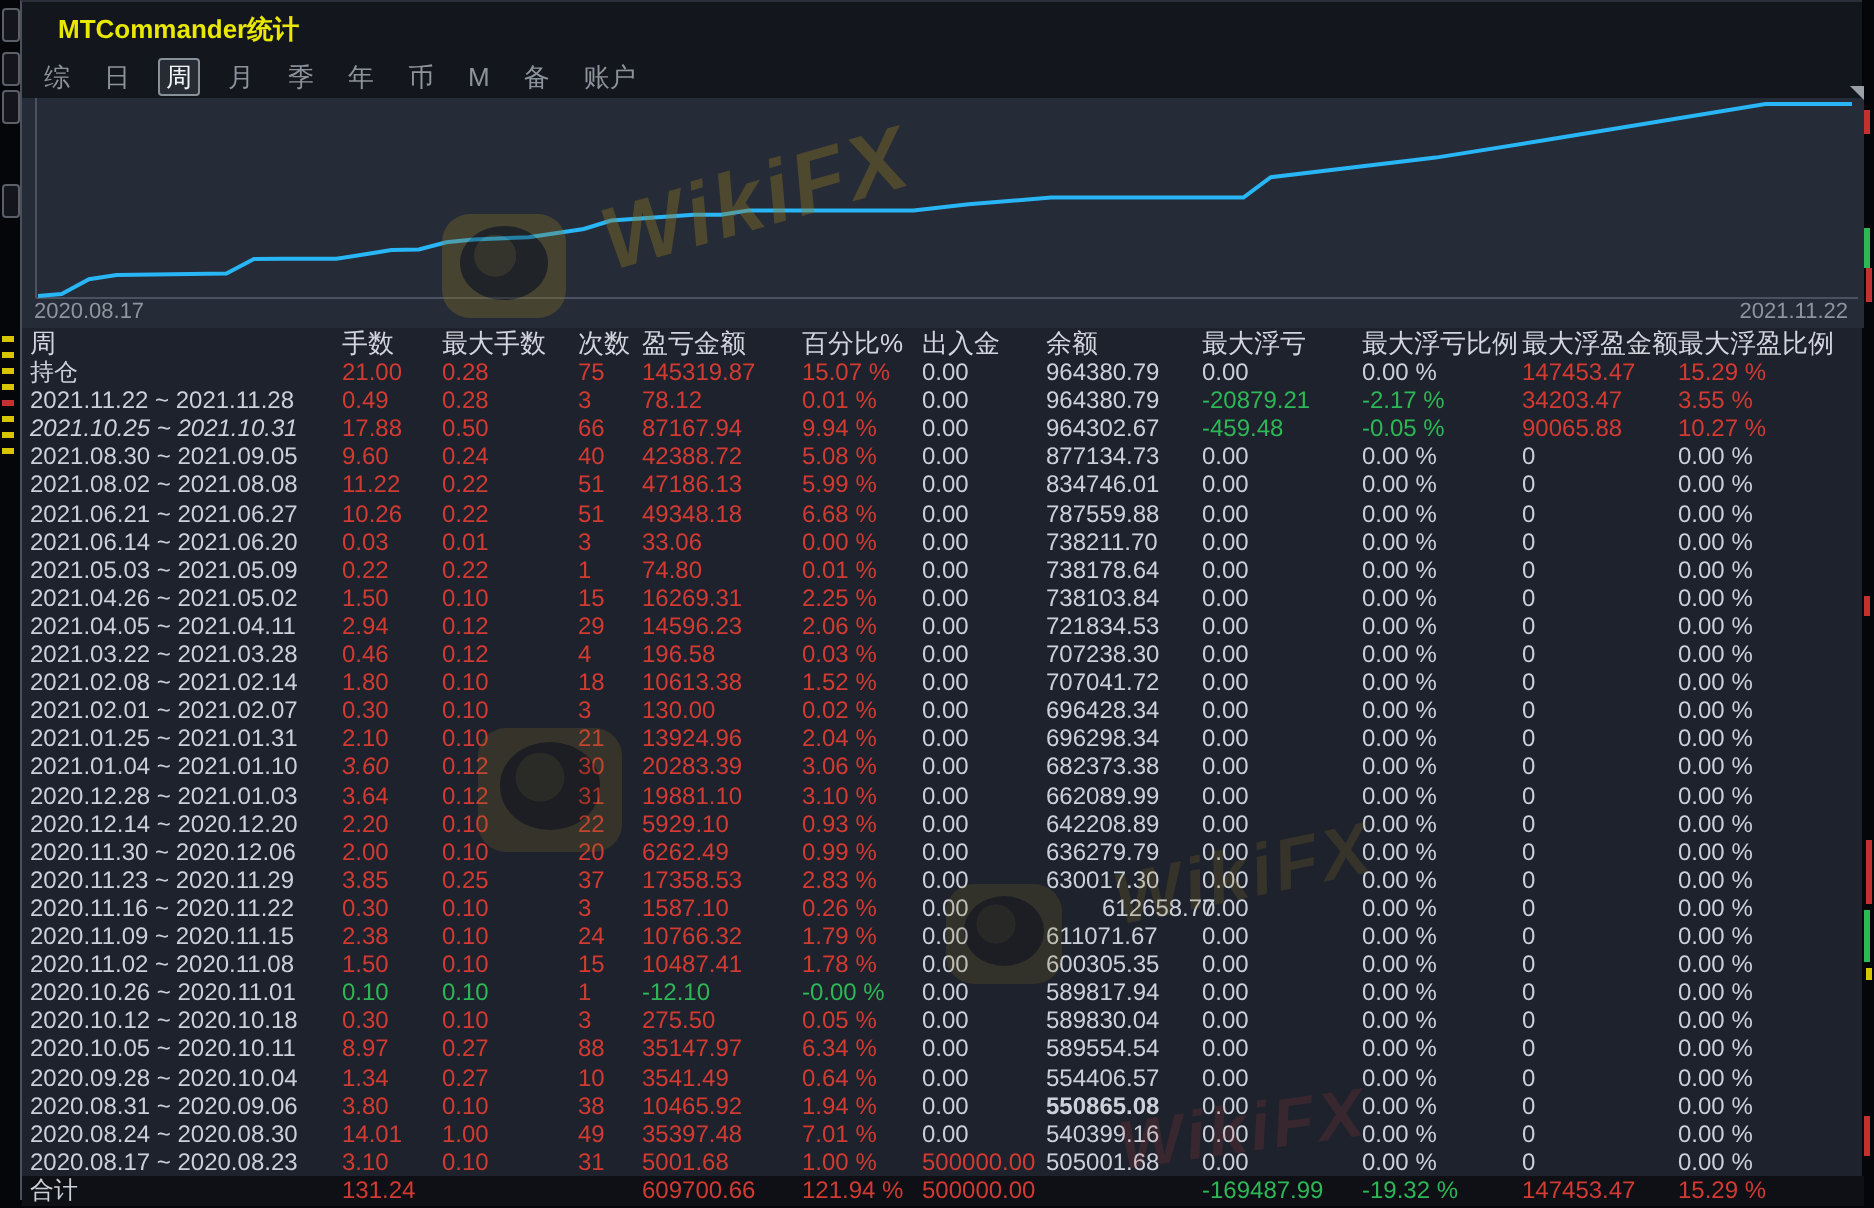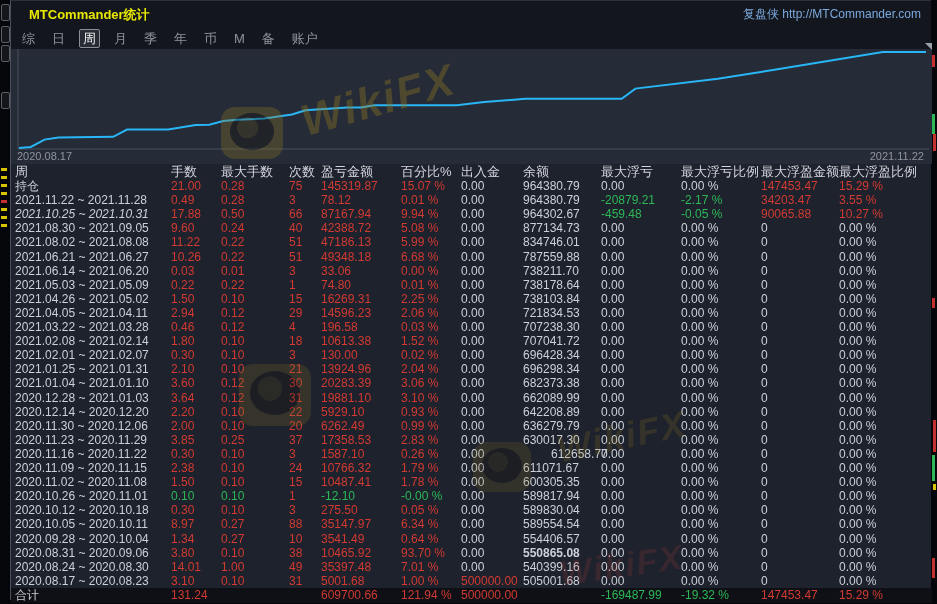--- a/index.html
+++ b/index.html
@@ -86,21 +86,20 @@
   <div class="frag" style="left:315px;width:140px;background:#b03038"></div>
   <div class="frag" style="left:420px;width:28px;background:#2db757"></div>
   <div class="frag" style="left:552px;width:20px;background:#2db757"></div>
   <div class="frag" style="left:645px;width:16px;background:#2db757"></div>
 </div>
 
 <div class="window">
 
   <div class="title-bar">
     <span class="title-text" style="color: rgb(232, 232, 0);">MTCommander统计</span>
-    <span class="link-text" style="color: rgb(122, 169, 221);">复盘侠 http://MTCommander.com</span>
   </div>
 
   <div class="menu-bar" id="menu-bar">
       <div class="menu-item">综</div>
       <div class="menu-item">日</div>
       <div class="menu-item selected">周</div>
       <div class="menu-item">月</div>
       <div class="menu-item">季</div>
       <div class="menu-item">年</div>
       <div class="menu-item">币</div>
@@ -334,21 +333,21 @@
           <span class="cell c-r" style="left: 390px;">2.04 %</span>
           <span class="cell c-w" style="left: 450px;">0.00</span>
           <span class="cell c-w" style="left: 512px;">696298.34</span>
           <span class="cell c-w" style="left: 590px;">0.00</span>
           <span class="cell c-w" style="left: 670px;">0.00 %</span>
           <span class="cell c-w" style="left: 750px;">0</span>
           <span class="cell c-w" style="left: 828px;">0.00 %</span>
         </div>
         <div class="trow" style="top: 212.4px;">
           <span class="cell c-w" style="left: 4px;">2021.01.04 ~ 2021.01.10</span>
-          <span class="cell c-r" style="left: 160px;">3.60</span>
+          <span class="cell c-r" style="left: 160px; font-style: italic;">3.60</span>
           <span class="cell c-r" style="left: 210px;">0.12</span>
           <span class="cell c-r" style="left: 278px;">30</span>
           <span class="cell c-r" style="left: 310px;">20283.39</span>
           <span class="cell c-r" style="left: 390px;">3.06 %</span>
           <span class="cell c-w" style="left: 450px;">0.00</span>
           <span class="cell c-w" style="left: 512px;">682373.38</span>
           <span class="cell c-w" style="left: 590px;">0.00</span>
           <span class="cell c-w" style="left: 670px;">0.00 %</span>
           <span class="cell c-w" style="left: 750px;">0</span>
           <span class="cell c-w" style="left: 828px;">0.00 %</span>
@@ -506,21 +505,21 @@
           <span class="cell c-w" style="left: 670px;">0.00 %</span>
           <span class="cell c-w" style="left: 750px;">0</span>
           <span class="cell c-w" style="left: 828px;">0.00 %</span>
         </div>
         <div class="trow" style="top: 381.6px;">
           <span class="cell c-w" style="left: 4px;">2020.08.31 ~ 2020.09.06</span>
           <span class="cell c-r" style="left: 160px;">3.80</span>
           <span class="cell c-r" style="left: 210px;">0.10</span>
           <span class="cell c-r" style="left: 278px;">38</span>
           <span class="cell c-r" style="left: 310px;">10465.92</span>
-          <span class="cell c-r" style="left: 390px;">93.70 %</span>
+          <span class="cell c-r" style="left: 390px;">1.94 %</span>
           <span class="cell c-w" style="left: 450px;">0.00</span>
           <span class="cell c-w" style="left: 512px; font-weight: bold;">550865.08</span>
           <span class="cell c-w" style="left: 590px;">0.00</span>
           <span class="cell c-w" style="left: 670px;">0.00 %</span>
           <span class="cell c-w" style="left: 750px;">0</span>
           <span class="cell c-w" style="left: 828px;">0.00 %</span>
         </div>
         <div class="trow" style="top: 395.7px;">
           <span class="cell c-w" style="left: 4px;">2020.08.24 ~ 2020.08.30</span>
           <span class="cell c-r" style="left: 160px;">14.01</span>

